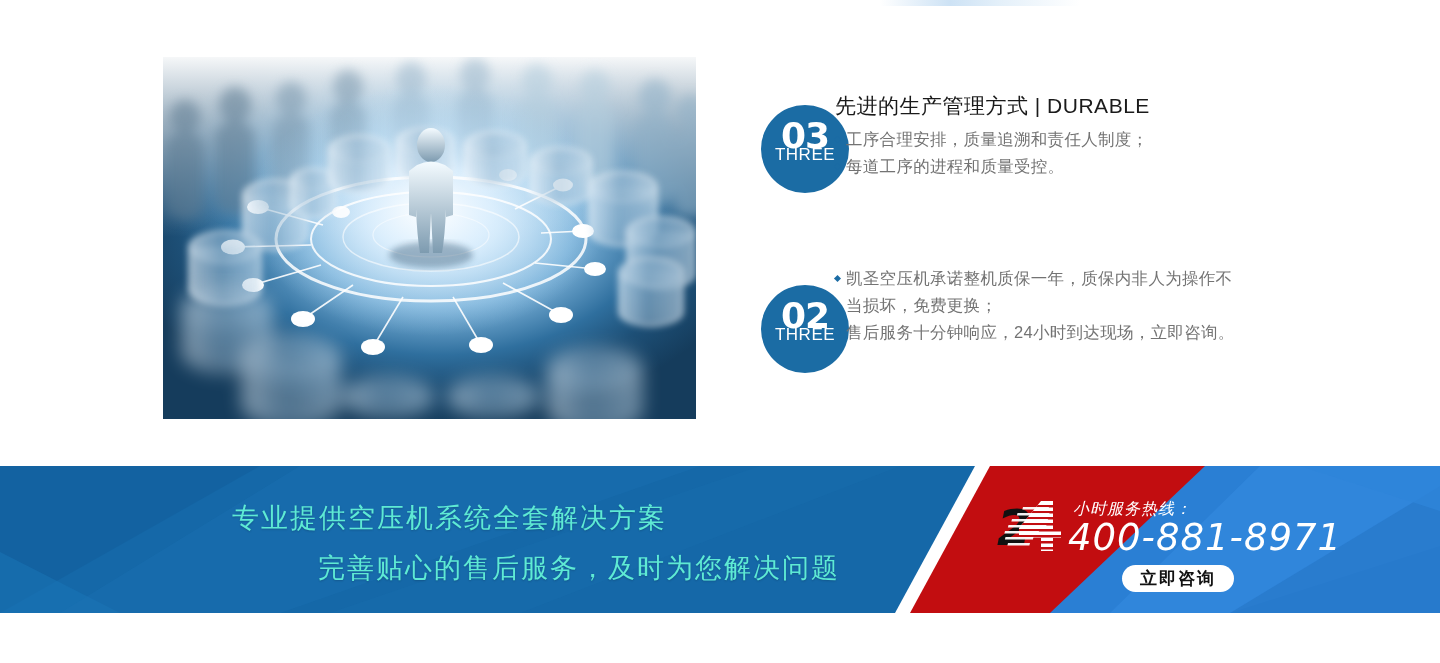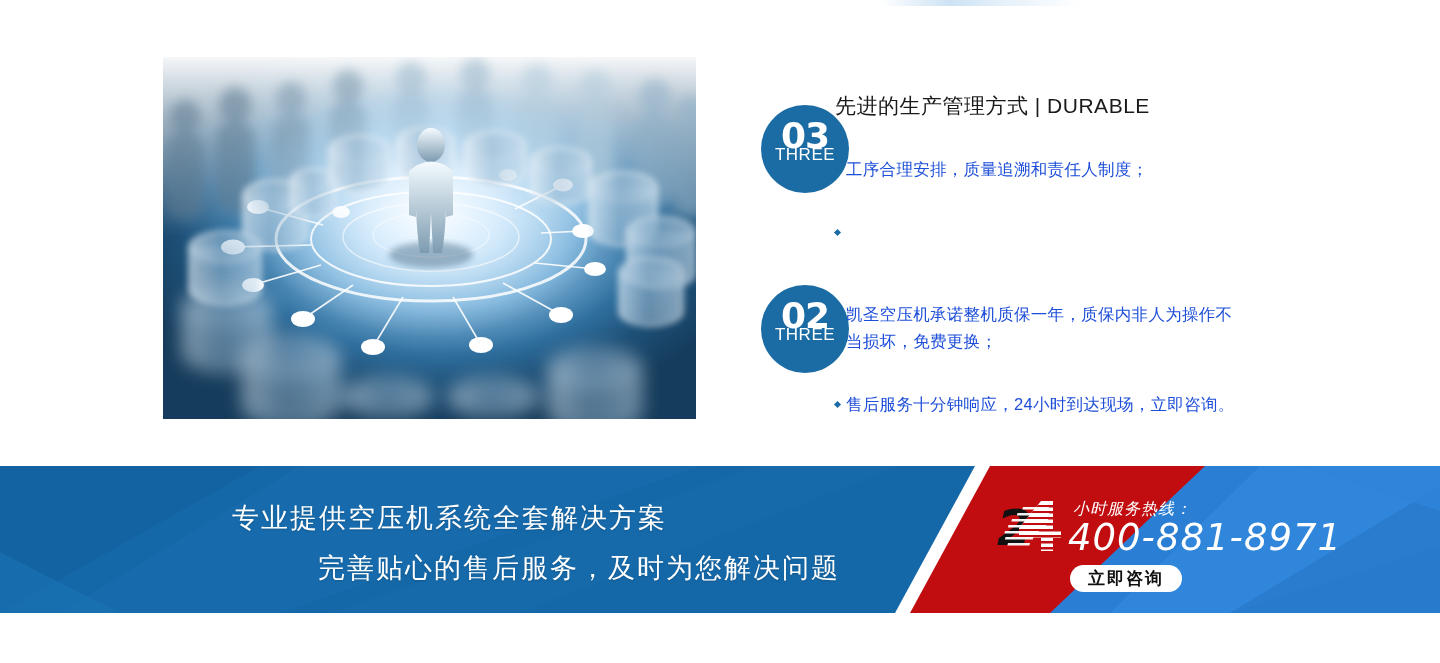--- a/index.html
+++ b/index.html
@@ -71,27 +71,26 @@
     font-size: 21px;
     color: #1a1a1a;
     line-height: 28px;
     letter-spacing: .5px;
     white-space: nowrap;
     margin-bottom: 6px;
   }
   .feature-list { width: 410px; }
   .feature-item {
     font-size: 16.5px;
-    color: #1d4ed8;
+    color: #737373;
     line-height: 27px;
     letter-spacing: .3px;
     text-indent: 0;
     position: relative;
     padding-left: 11px;
-    margin-top: 36px;
   }
   .feature-item .bullet {
     position: absolute;
     left: 0; top: 11px;
     width: 5px; height: 5px;
     background: #1b6ca4;
     transform: rotate(45deg);
   }
 
   
@@ -103,21 +102,21 @@
     background: #1568a8;
   }
   #banner-svg { position: absolute; inset: 0; }
 
   #banner-text {
     position: absolute;
     left: 0; top: 0; width: 930px; height: 147px;
   }
   .banner-line {
     position: absolute;
-    color: #ffffff;
+    color: #5eead4;
     font-size: 27px;
     letter-spacing: 2px;
     white-space: nowrap;
     text-shadow: 0 1px 2px rgba(0,0,0,.18);
   }
   #banner-line-1 { left: 232px; top: 34px; }
   #banner-line-2 { left: 318px; top: 84px; }
 
   
   #hotline {
@@ -148,21 +147,21 @@
     font-size: 37px;
     font-weight: normal;
     font-style: italic;
     letter-spacing: 1px;
     white-space: nowrap;
     font-family: "DejaVu Sans", sans-serif;
   }
 
   #consult-button {
     position: absolute;
-    left: 1070px; top: 565px;
+    left: 1122px; top: 565px;
     width: 112px; height: 27px;
     background: #ffffff;
     border-radius: 14px;
     color: #111111;
     font-size: 17px;
     font-weight: bold;
     letter-spacing: 2px;
     text-align: center;
     line-height: 27px;
     cursor: pointer;
@@ -331,20 +330,21 @@
   </div>
   <div class="feature-body">
     <div class="feature-title">先进的生产管理方式 | DURABLE</div>
     <div class="feature-list">
       <div class="feature-item">
         <span class="bullet"></span>
         <span>工序合理安排，质量追溯和责任人制度；</span>
       </div>
       <div class="feature-item">
         <span class="bullet"></span>
+        <span>每道工序的进程和质量受控。</span>
       </div>
     </div>
   </div>
 </div>
 
 <div class="feature-block" id="block-04">
   <div class="badge">
     <div class="num">02</div>
     <div class="word">THREE</div>
   </div>

